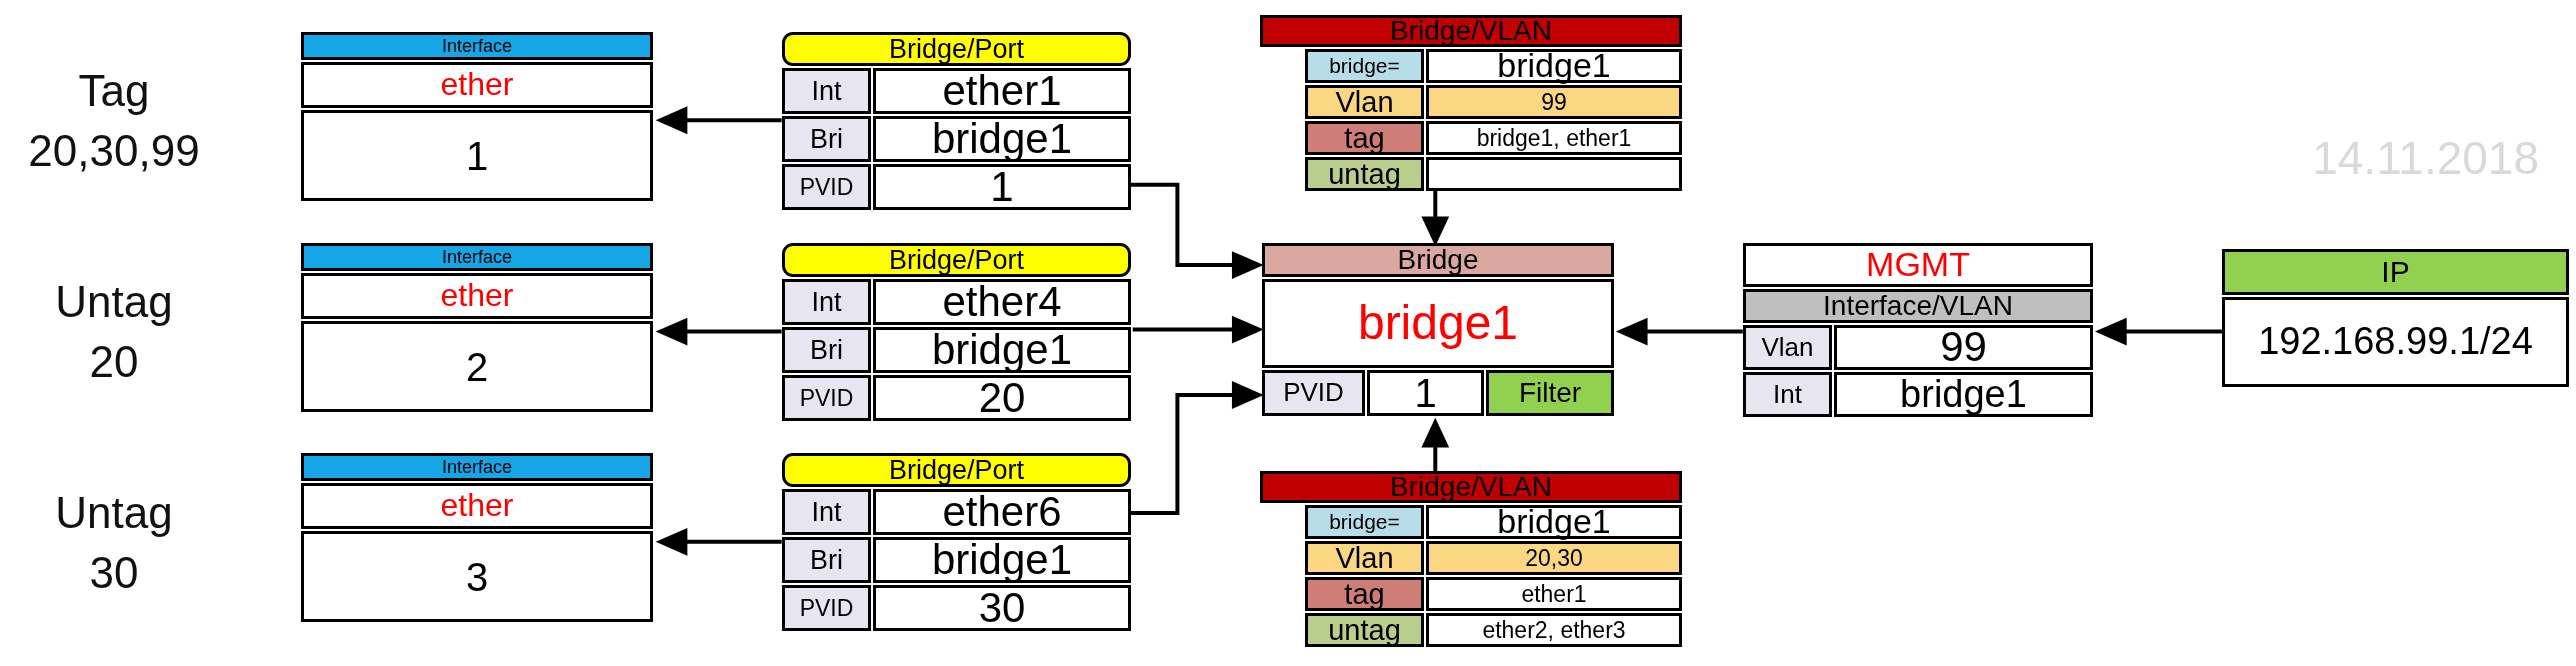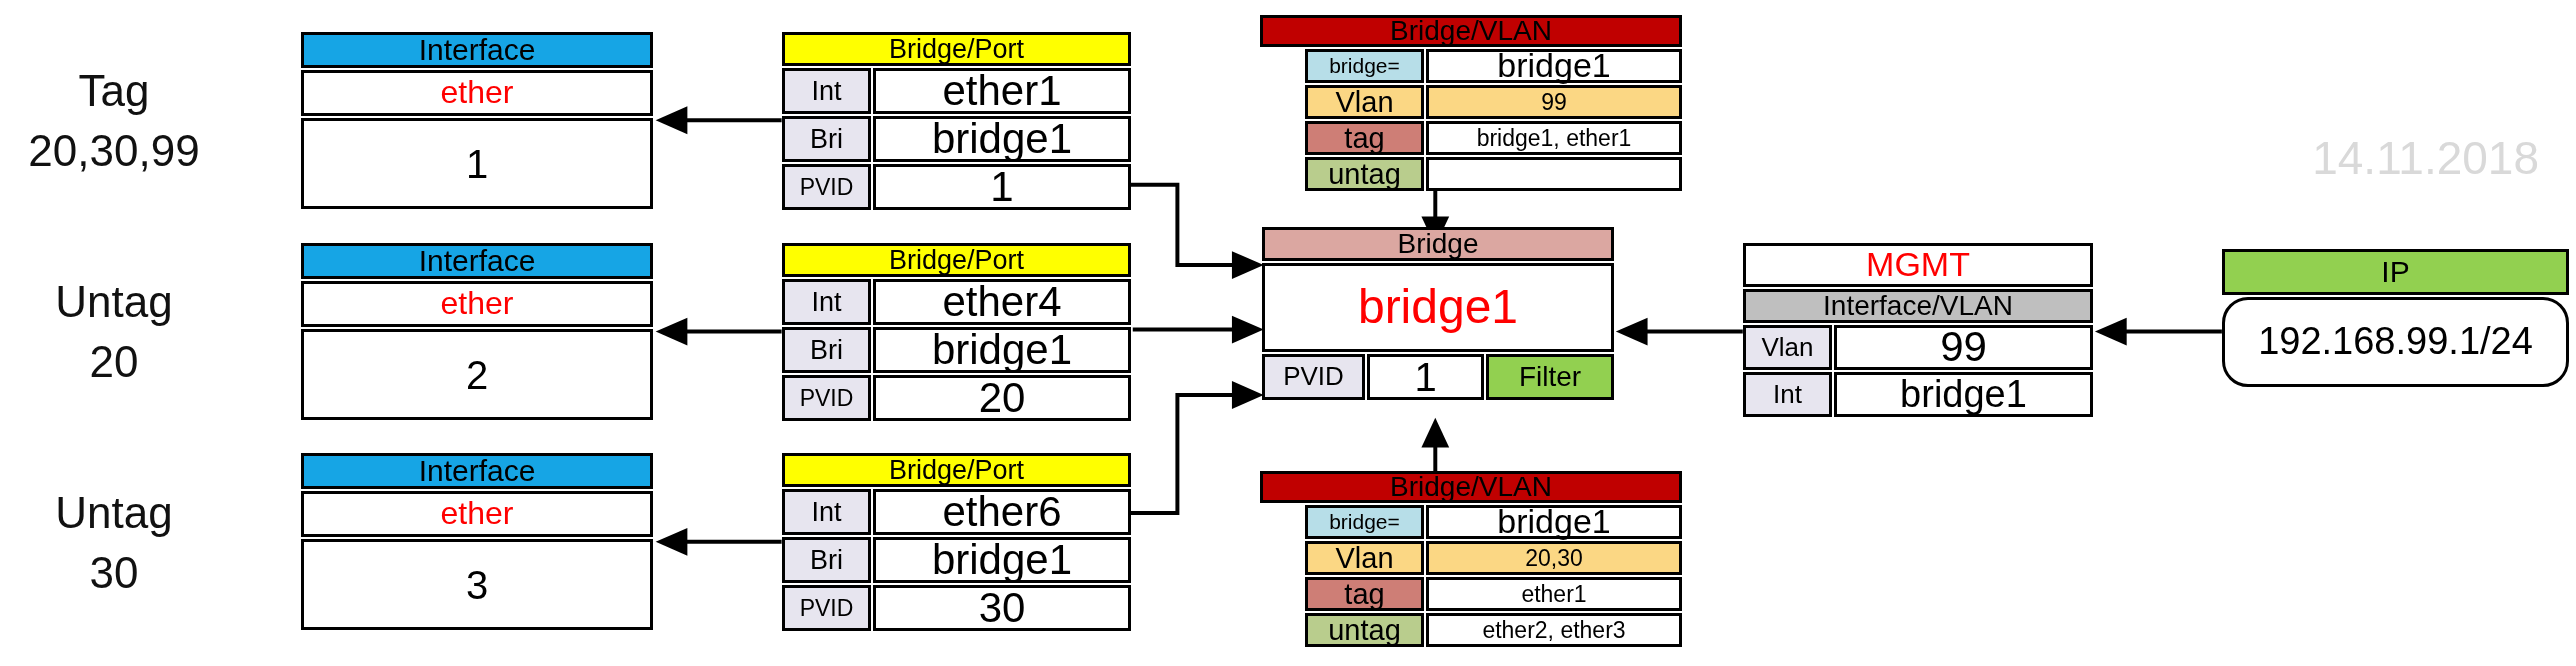--- a/index.html
+++ b/index.html
@@ -24,61 +24,61 @@
   .h-gray   {background:var(--header-gray,#BFBFBF);}
   .h-green  {background:var(--header-green,#92D050);}
   .c-lav    {background:var(--cell-lavender,#E7E5EF);}
   .c-lblue  {background:var(--cell-light-blue,#B7DEE8);}
   .c-tan    {background:var(--cell-tan,#FBD784);}
   .c-salmon {background:var(--cell-salmon,#CE7E76);}
   .c-olive  {background:var(--cell-olive,#B9CD8D);}
   .red-text {color:var(--accent-red,#FF0000);}
   
   .interface{width:352px;}
-  .interface .hd{height:36px;font-size:30px;}
+  .interface .hd{height:28px;font-size:18px;}
   .interface .r-ether{height:46px;font-size:32px;}
   .interface .r-num{height:91px;font-size:40px;}
   .iface1{left:301px;top:32px;}  .iface2{left:301px;top:243px;}  .iface3{left:301px;top:453px;}
 
   .bport{width:349px;}
-  .bport .hd{height:34px;font-size:27px;}
+  .bport .hd{height:34px;font-size:27px;border-radius:11px;}
   .bport .row{height:46px;}
   .bport .lbl{width:89px;font-size:27px;flex:none;}
   .bport .lbl.small{font-size:23px;}
   .bport .val{font-size:42px;}
   .bp1{left:782px;top:32px;}  .bp2{left:782px;top:243px;}  .bp3{left:782px;top:453px;}
 
   .bvlan{width:422px;}
   .bvlan .hd{height:32px;font-size:28px;}
   .bvlan .row{height:34px;padding-left:45px;}
   .bvlan .lbl{width:119px;flex:none;font-size:29px;}
   .bvlan .lbl.small{font-size:21px;}
   .bvlan .v-big{font-size:34px;}
   .bvlan .v-sm{font-size:23px;}
   .bv-top{left:1260px;top:15px;}  .bv-bottom{left:1260px;top:471px;}
 
-  .bridge{left:1262px;top:227px;width:352px;}
+  .bridge{left:1262px;top:243px;width:352px;}
   .bridge .hd{height:34px;font-size:28px;}
   .bridge .mid{height:89px;font-size:48px;}
   .bridge .row{height:46px;}
   .bridge .pvid{width:103px;flex:none;font-size:26px;}
   .bridge .one{width:117px;flex:none;font-size:40px;}
   .bridge .filter{font-size:28px;}
 
   .ifvlan{left:1743px;top:243px;width:350px;}
   .ifvlan .hd{height:34px;font-size:28px;}
   .ifvlan .mgmt{height:44px;font-size:34px;}
   .ifvlan .row{height:45px;}
   .ifvlan .lbl{width:89px;flex:none;font-size:26px;}
   .ifvlan .v99{font-size:42px;}
   .ifvlan .vbr{font-size:38px;}
 
   .ip{left:2222px;top:249px;width:347px;}
   .ip .hd{height:46px;font-size:30px;}
-  .ip .addr{height:90px;font-size:38px;border-radius:26px;}
+  .ip .addr{height:90px;font-size:38px;}
 
   
   .rowlabel{
     position:absolute;left:15px;width:198px;text-align:center;
     font-size:44px;line-height:60px;color:#111;
   }
   .rl1{top:61px;} .rl2{top:272px;} .rl3{top:483px;}
 
   
   .watermark{

